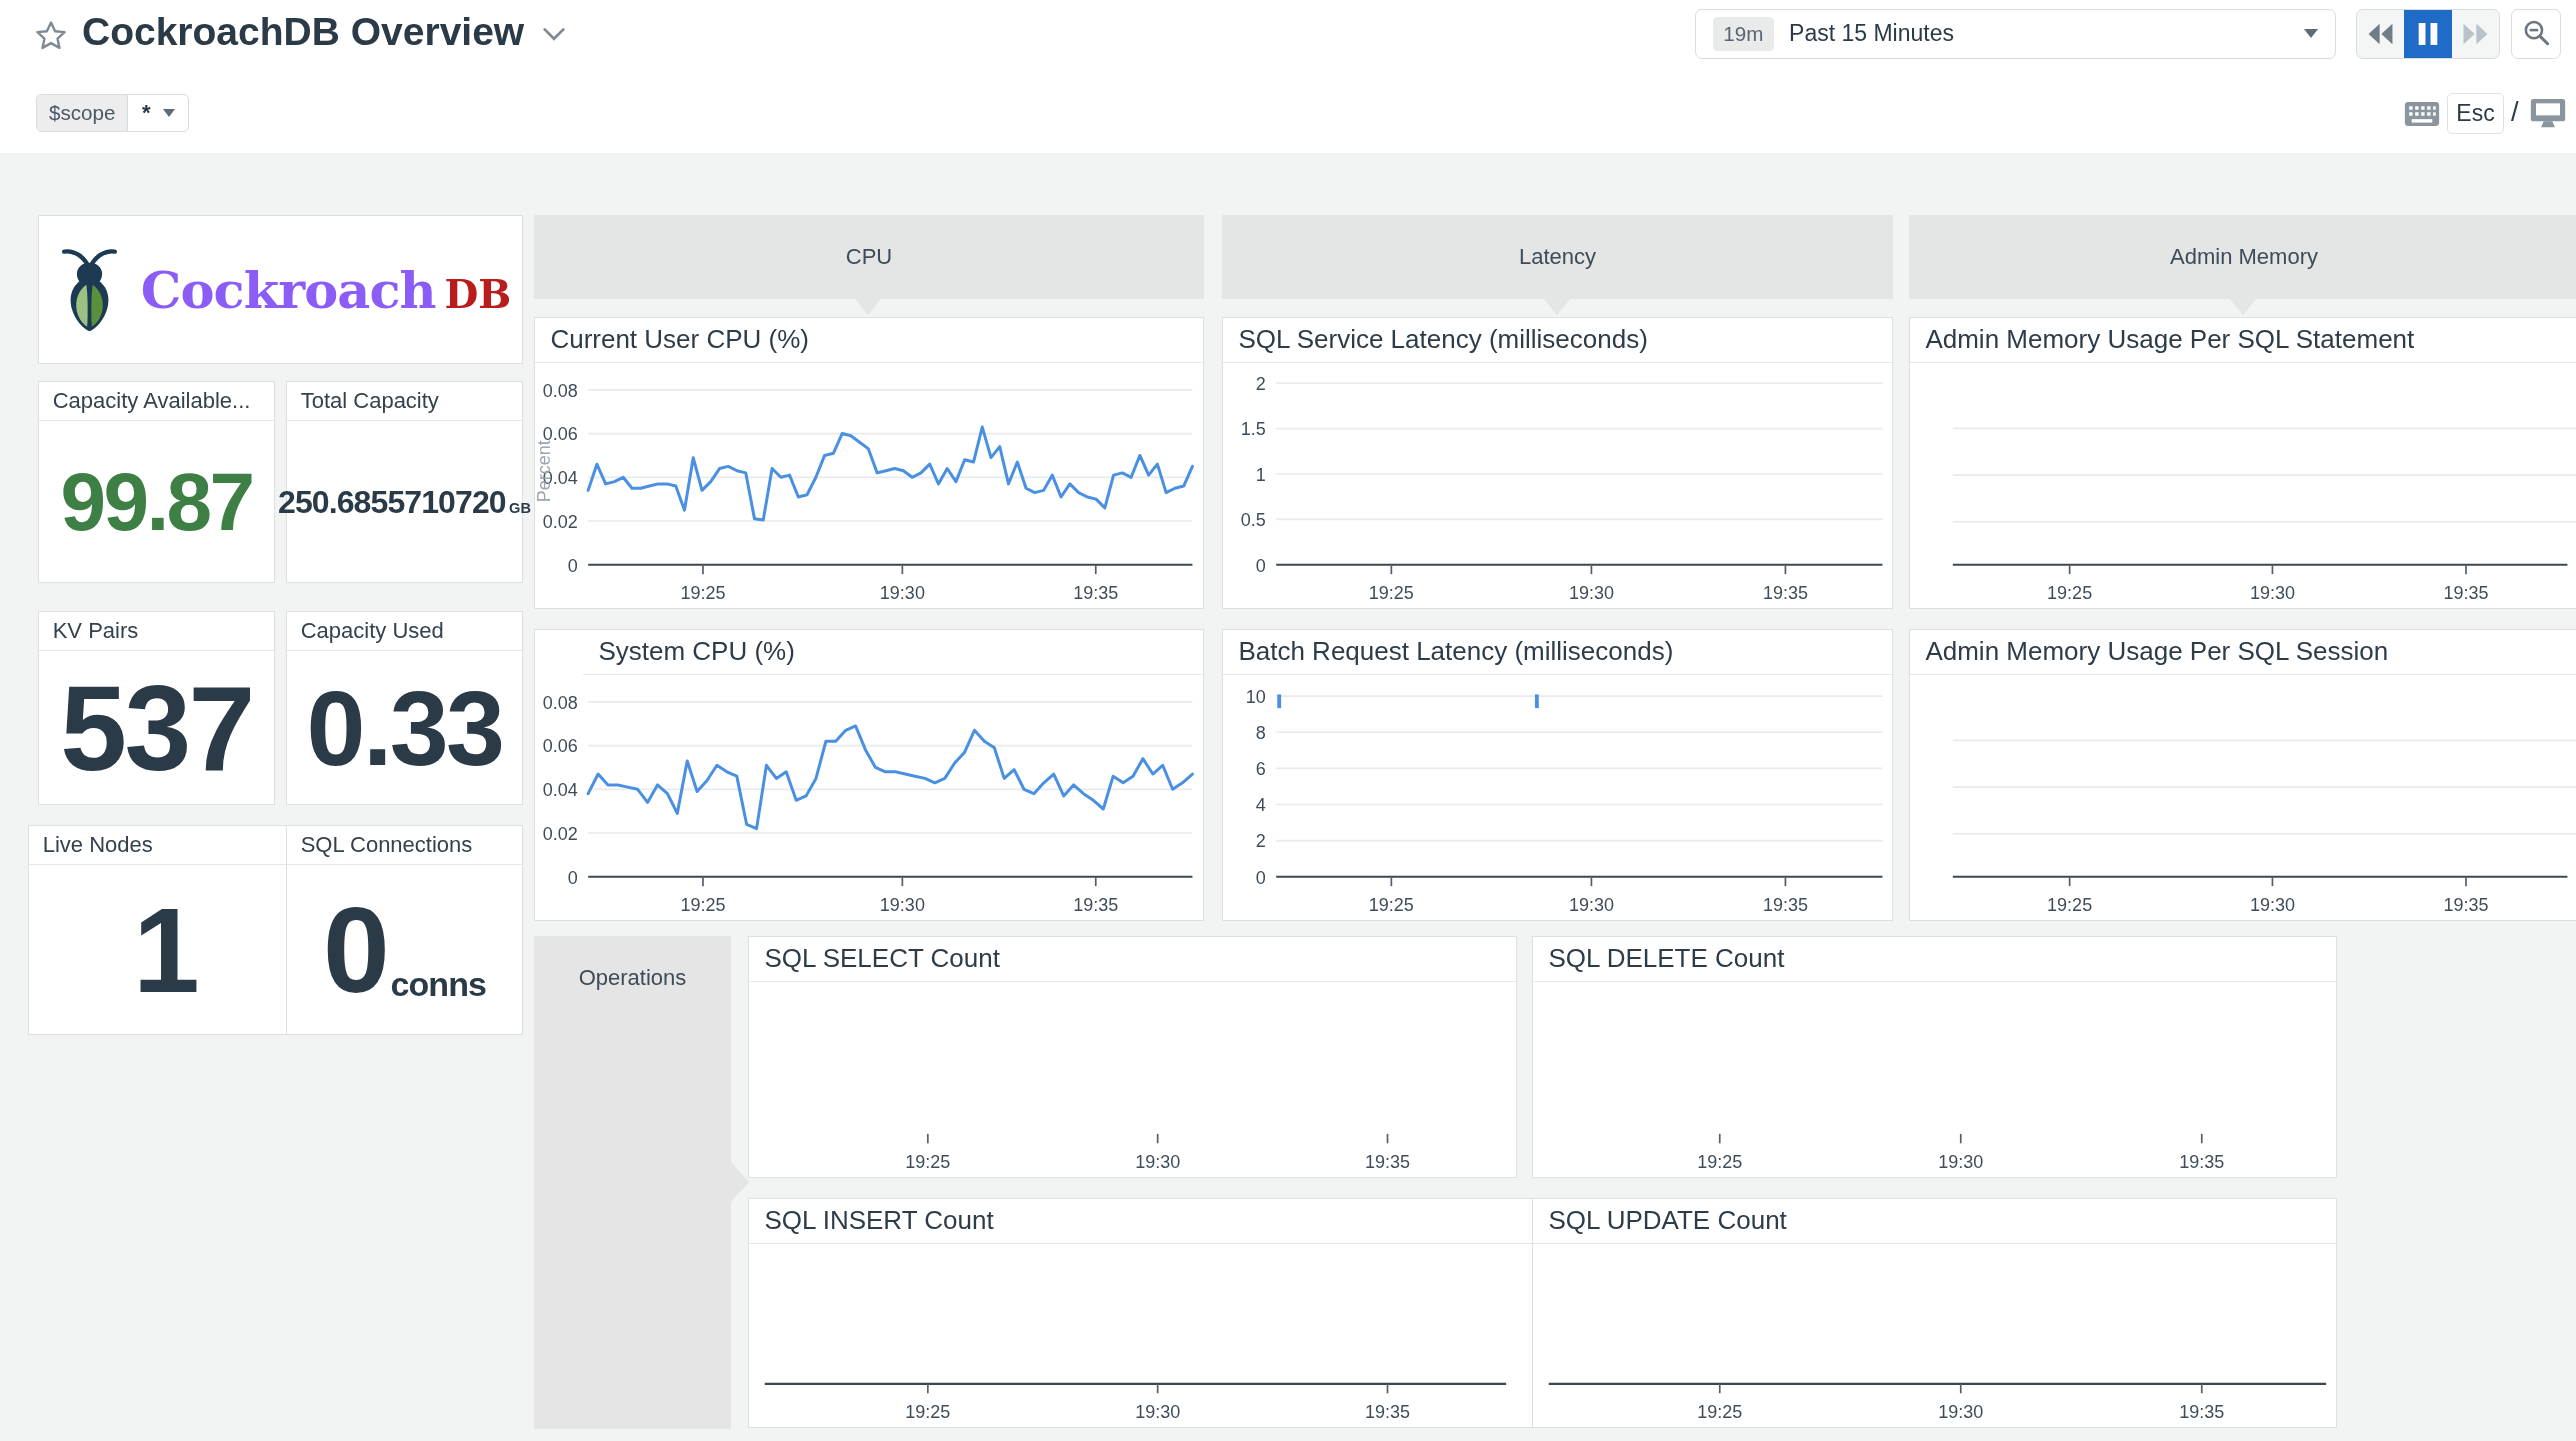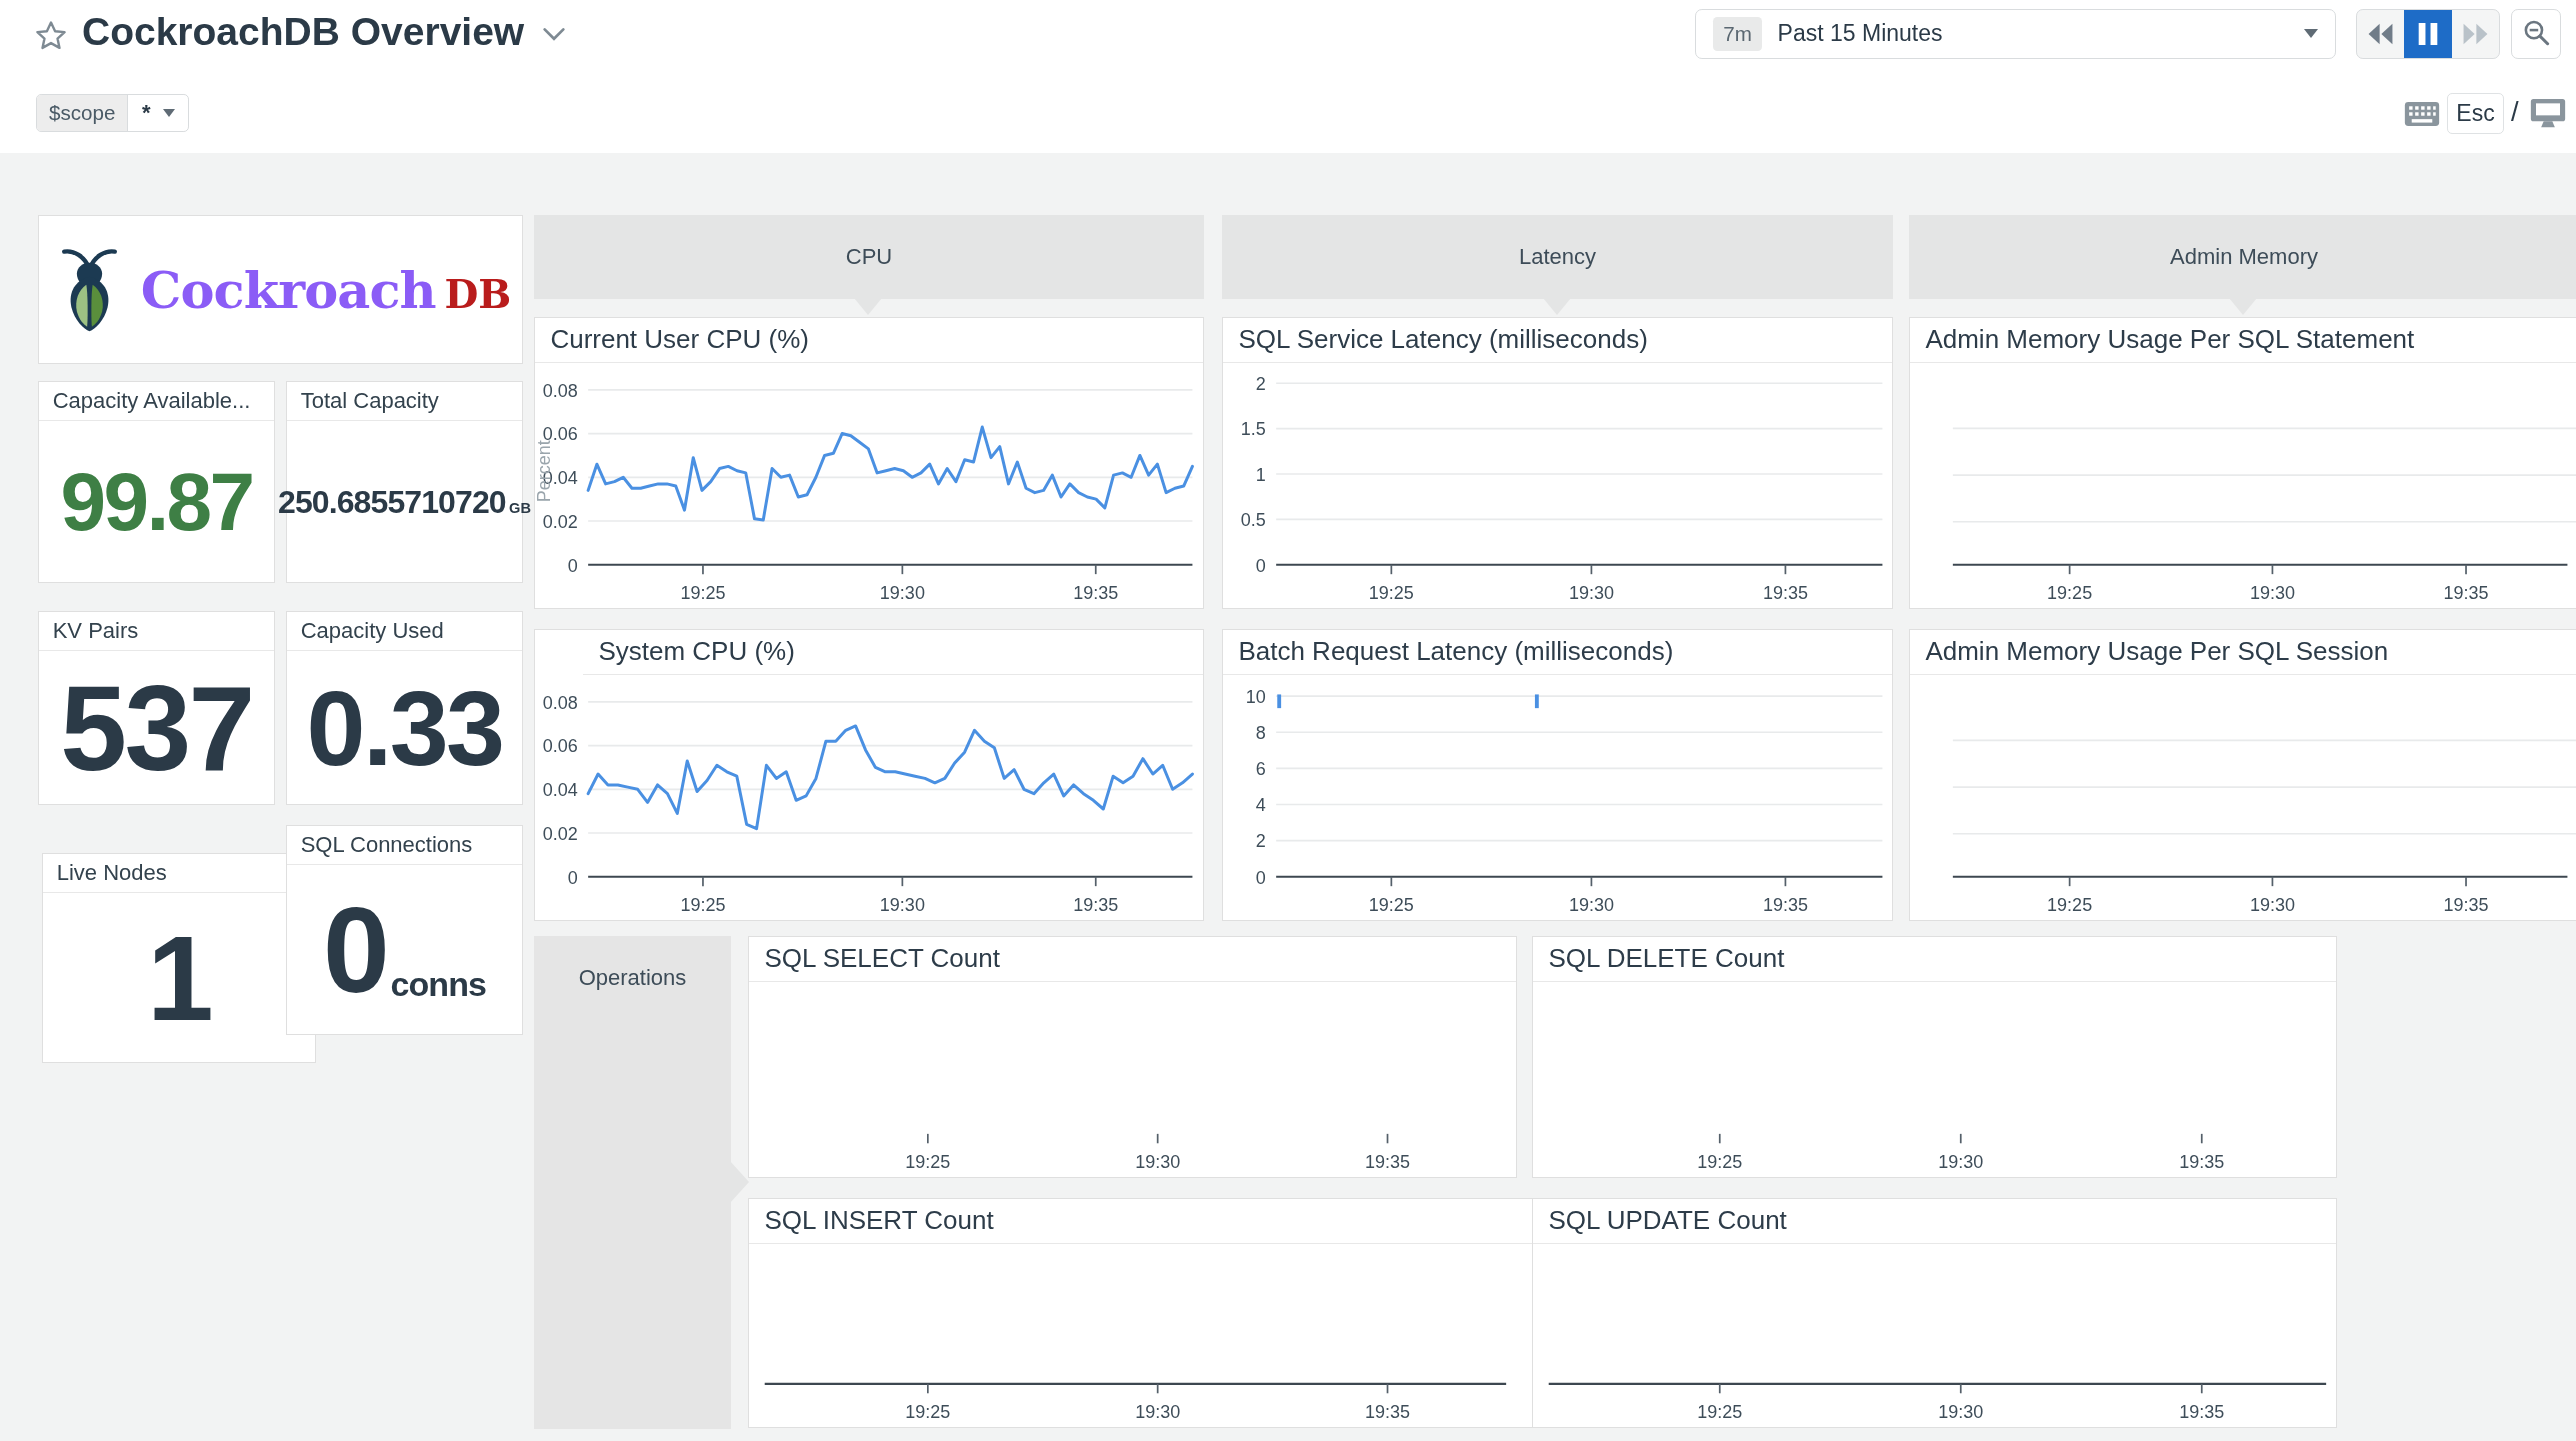--- a/index.html
+++ b/index.html
@@ -102,21 +102,21 @@
 <div class="title-row">
   <span class="page-title">CockroachDB Overview</span>
   <span class="chev-btn">
     <svg width="26" height="17" viewBox="0 0 30 20">
       <polyline points="4,4 15,15 26,4" fill="none" stroke="#7e8a93" stroke-width="3.2" stroke-linecap="round"></polyline>
     </svg>
   </span>
 </div>
 
 <div class="time-widget">
-  <span class="time-badge">7m</span>
+  <span class="time-badge">19m</span>
   <span class="time-label">Past 15 Minutes</span>
   <span class="caret-down"></span>
 </div>
 
 <div class="nav-group">
   <div class="nav-seg">
     <svg width="29" height="26" viewBox="0 0 34 30">
       <polygon points="16,3 16,27 3,15" fill="#707c88"></polygon>
       <polygon points="31,3 31,27 18,15" fill="#707c88"></polygon>
     </svg>
@@ -224,21 +224,21 @@
     </div>
 </div>
 
 <div class="card" style="left:286px; top:611px; width:237px; height:194px;">
   <div class="card-title">Capacity Used</div>
   <div class="stat-body">
       <span class="stat-v v-xl" style="font-size:106px;">0.33</span>
     </div>
 </div>
 
-<div class="card" style="left:42px; top:825px; width:274px; height:210px;margin-top:28px;">
+<div class="card" style="left:28px; top:825px; width:274px; height:210px;">
   <div class="card-title">Live Nodes</div>
   <div class="stat-body">
       <span class="stat-v v-xl">1</span>
     </div>
 </div>
 
 <div class="card" style="left:286px; top:825px; width:237px; height:210px;">
   <div class="card-title">SQL Connections</div>
   <div class="stat-body baseline">
       <span class="wrap">

